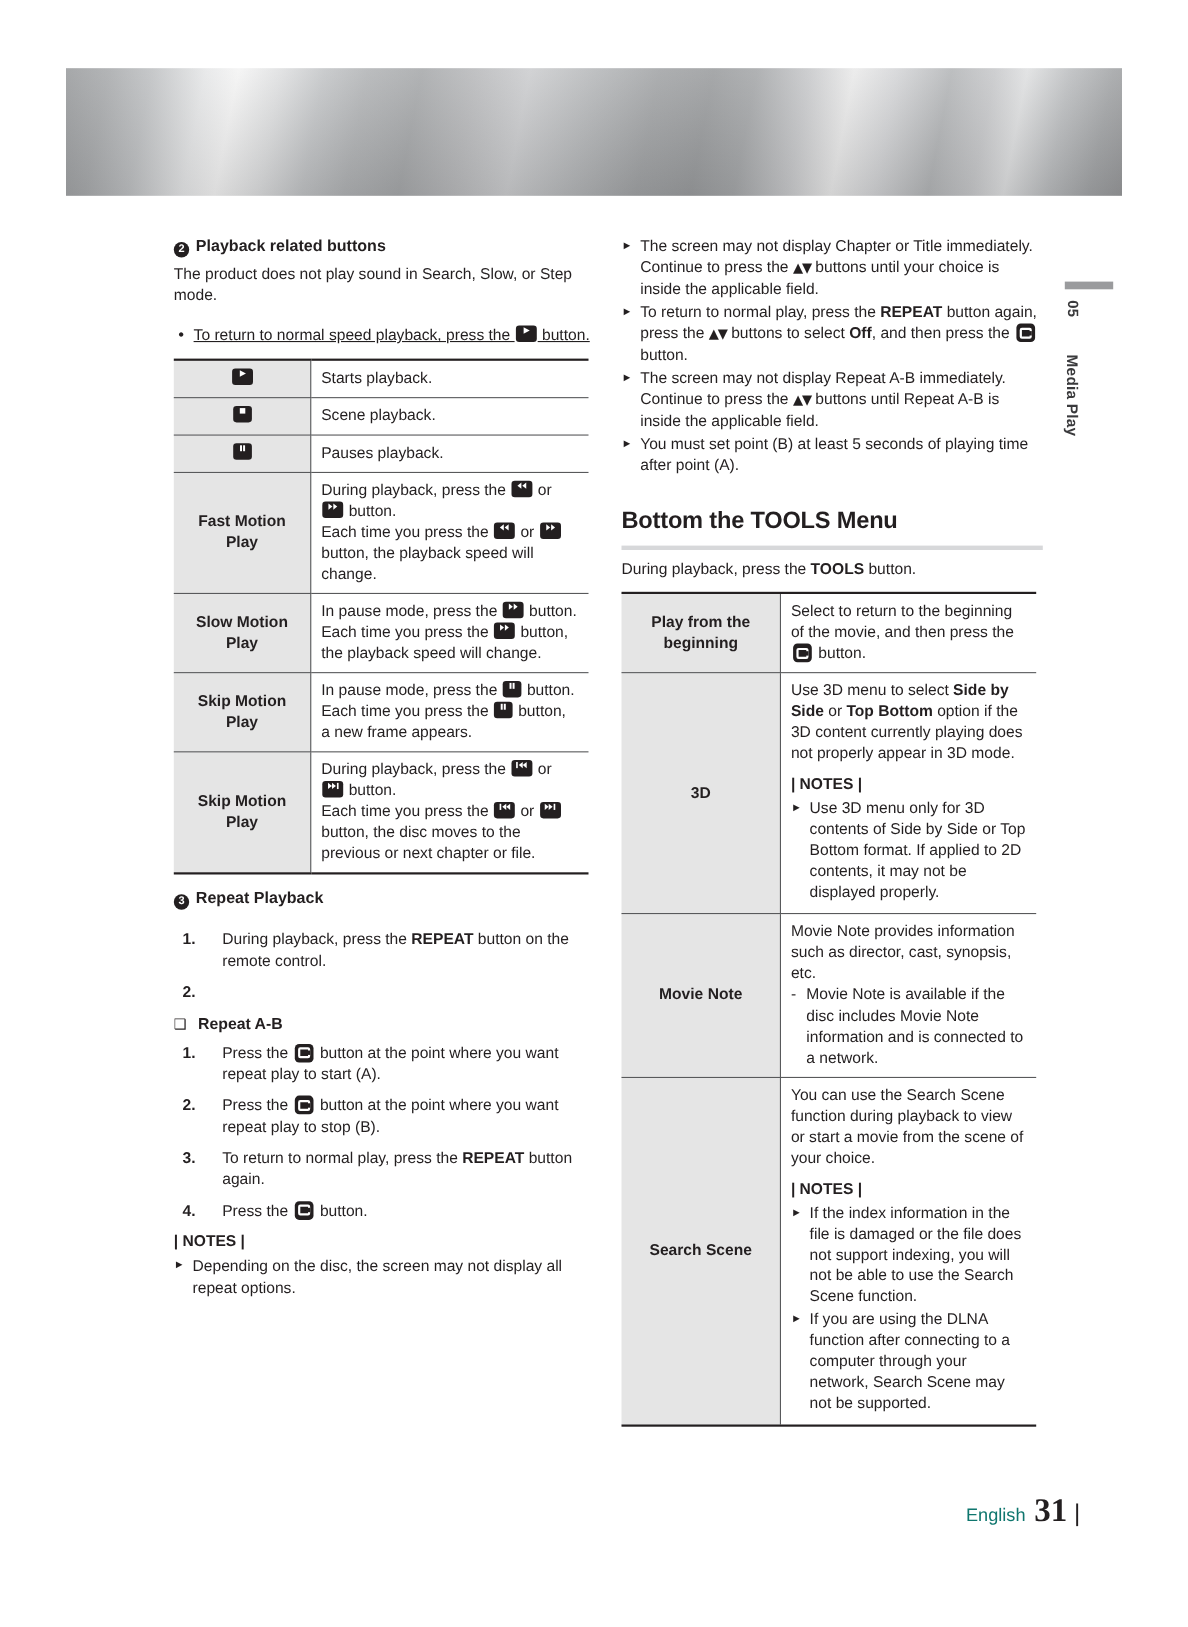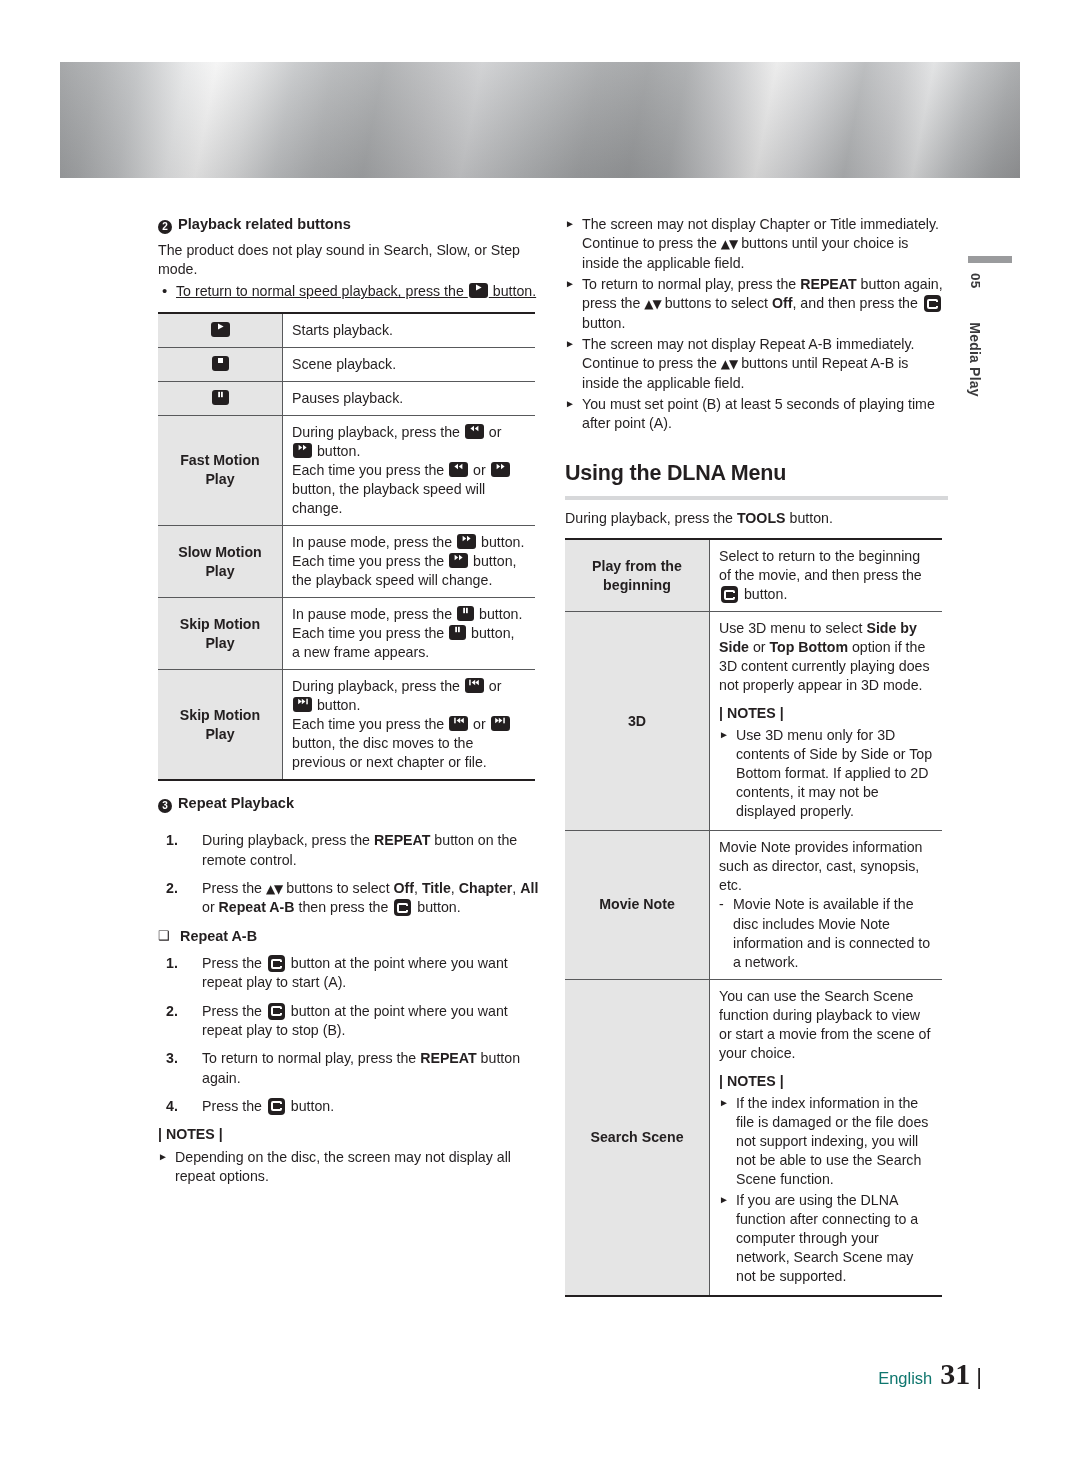--- a/index.html
+++ b/index.html
@@ -49,21 +49,21 @@
   .col-right{left:565px;}
 
   
   .h-sub{font-size:14.6px;font-weight:bold;margin:0 0 6px 0;display:flex;align-items:baseline;}
   .numcirc{
     display:inline-block;width:14px;height:14px;border-radius:50%;
     background:#231f20;color:#fff;font-size:10px;font-weight:bold;
     text-align:center;line-height:14px;margin-right:6px;flex:none;
     position:relative;top:1px;
   }
-  p.body{margin:0 0 3px 0;}
+  p.body{margin:0 0 17px 0;}
   .bul{display:flex;margin:2px 0 2px 4px;}
   .bul .dot{flex:none;width:14px;font-size:15px;line-height:1.25;}
   .bul .txt{flex:1;text-decoration:underline;}
 
   
   .step{display:flex;margin:0 0 9px 0;}
   .step .n{flex:none;width:44px;font-weight:bold;padding-left:8px;box-sizing:border-box;}
   .step .t{flex:1;}
 
   
@@ -267,21 +267,20 @@
     </div>
 
     <div style="height:11px"></div>
 
     <div class="step">
       <span class="n">1.</span>
       <span class="t">During playback, press the <b class="s">REPEAT</b> button on the remote control.</span>
     </div>
     <div class="step">
       <span class="n">2.</span>
-      <span class="t">Press the <span class="arrows">▲▼</span> buttons to select <b class="s">Off</b>, <b class="s">Title</b>, <b class="s">Chapter</b>, <b class="s">All</b> or <b class="s">Repeat A-B</b> then press the <span class="btn-enter"></span> button.</span>
     </div>
 
     <div class="sqbul">
       <span class="sq">❑</span>
       <span>Repeat A-B</span>
     </div>
 
     <div class="step">
       <span class="n">1.</span>
       <span class="t">Press the <span class="btn-enter"></span> button at the point where you want repeat play to start (A).</span>
@@ -319,21 +318,21 @@
     </div>
     <div class="note">
       <span class="tri">►</span>
       <span class="txt">The screen may not display Repeat A-B immediately. Continue to press the <span class="arrows">▲▼</span> buttons until Repeat A-B is inside the applicable field.</span>
     </div>
     <div class="note">
       <span class="tri">►</span>
       <span class="txt">You must set point (B) at least 5 seconds of playing time after point (A).</span>
     </div>
 
-    <div class="h-main">Using the DLNA Menu</div>
+    <div class="h-main">Bottom the TOOLS Menu</div>
     <div class="h-rule"></div>
     <div>During playback, press the <b class="s">TOOLS</b> button.</div>
 
     <table class="kt right">
       <tbody>
           <tr>
         <td class="k">Play from the beginning</td>
         <td class="v">Select to return to the beginning of the movie, and then press the <span class="btn-enter"></span> button.</td>
       </tr>
       <tr>

